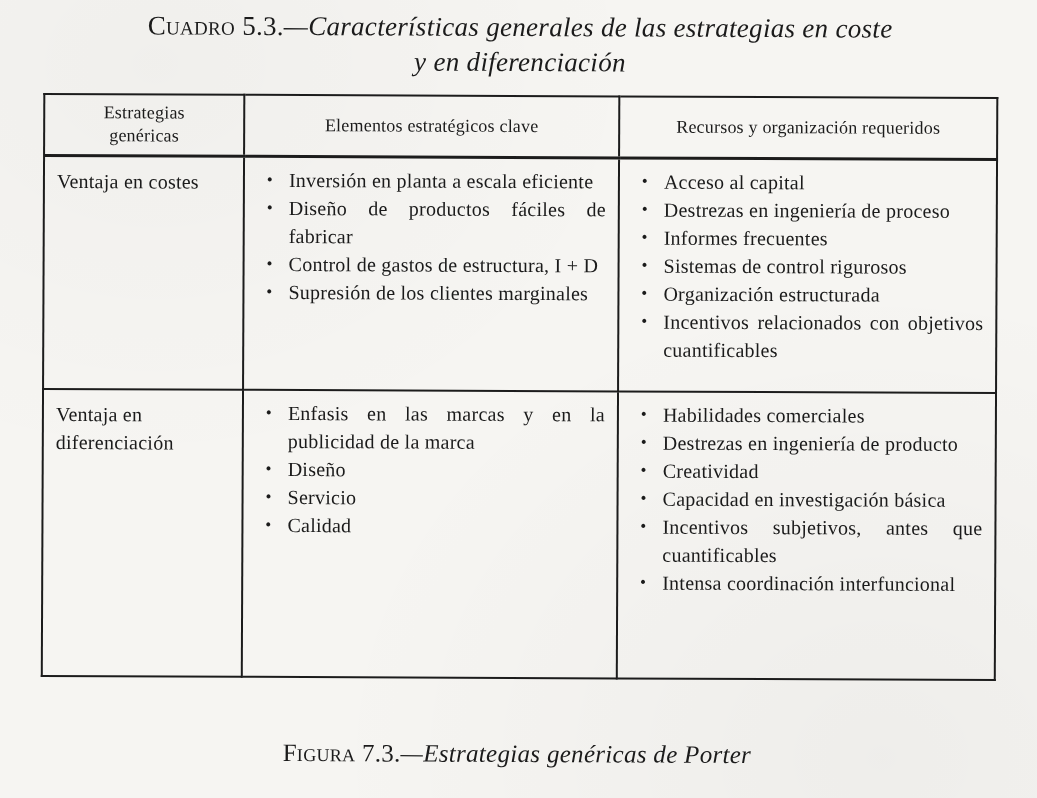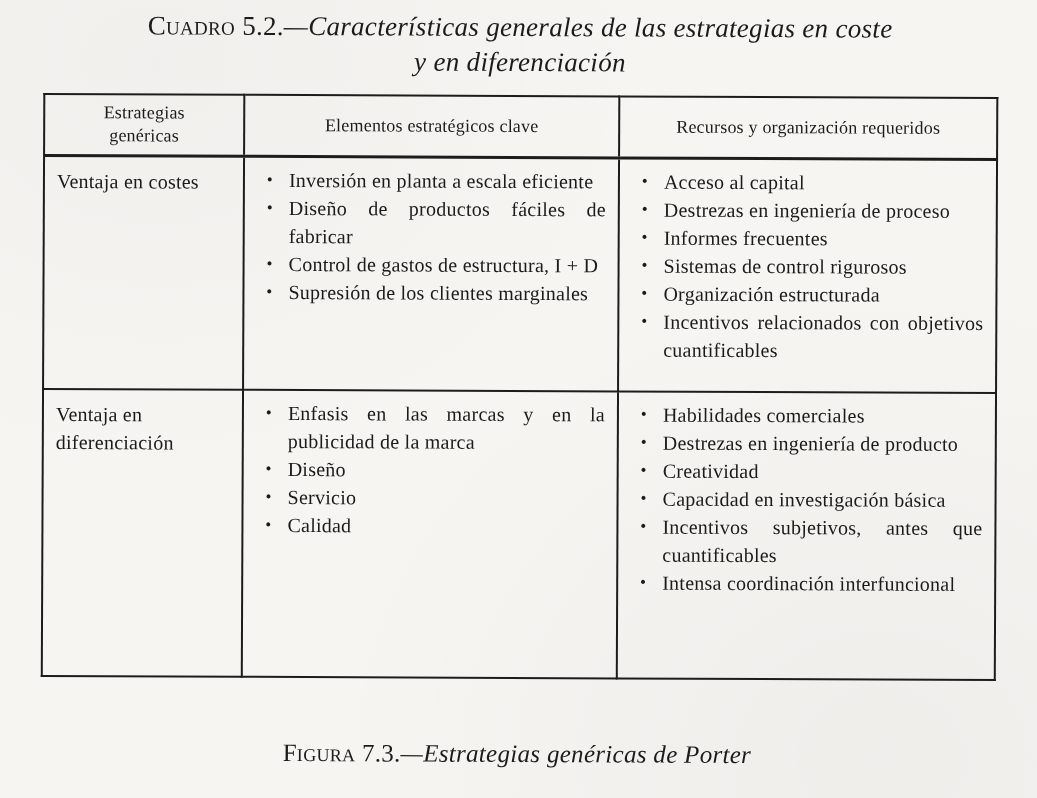--- a/index.html
+++ b/index.html
@@ -102,21 +102,21 @@
     hyphens: auto;
     -webkit-hyphens: auto;
   }
 </style>
 </head>
 <body>
 
 <div class="page">
 
   <div class="table-caption">
-    <div><span class="sc">Cuadro 5.2.</span><span class="it">—Características generales de las estrategias en coste</span></div>
+    <div><span class="sc">Cuadro 5.3.</span><span class="it">—Características generales de las estrategias en coste</span></div>
     <div class="it">y en diferenciación</div>
   </div>
 
   <table class="strategies">
     <colgroup>
       <col style="width:200px">
       <col style="width:375px">
       <col style="width:378px">
     </colgroup>
     <thead>

